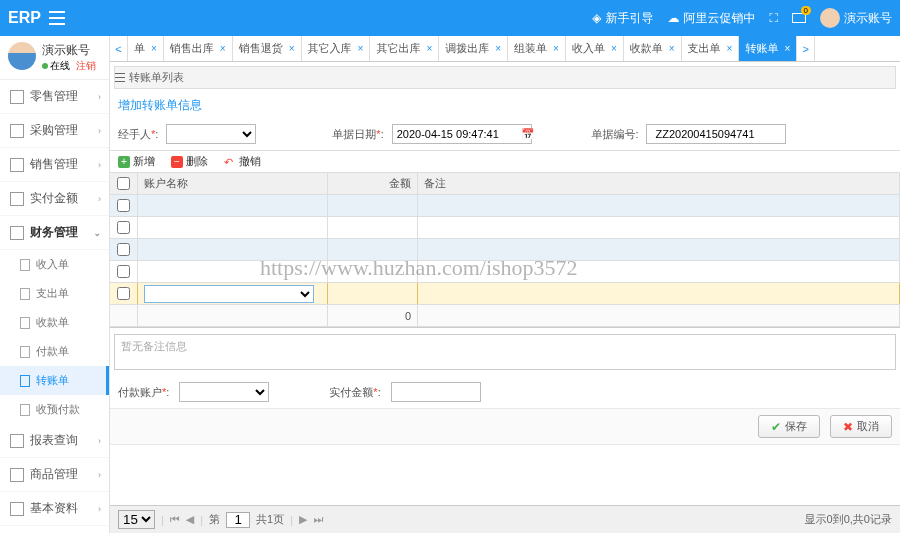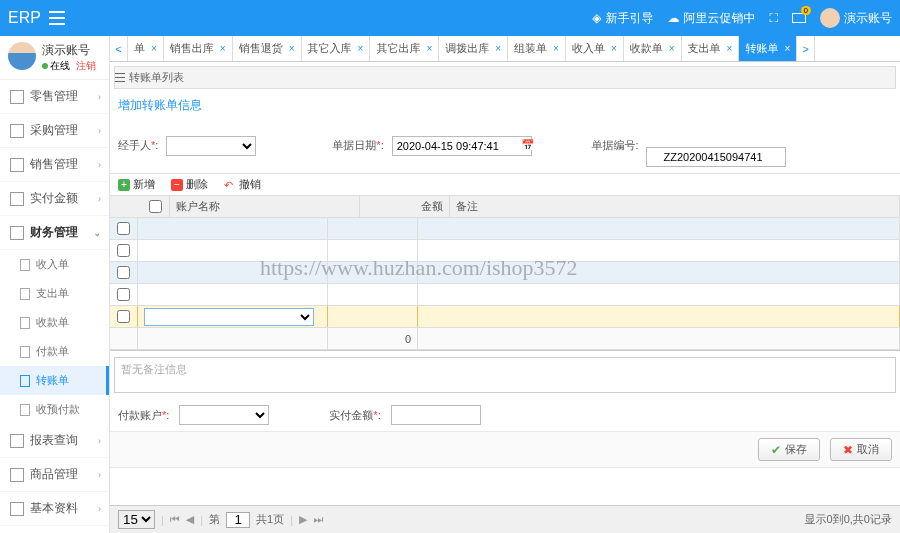--- a/index.html
+++ b/index.html
@@ -1,18 +1,18 @@
 <!DOCTYPE html>
 <html><head>
 <meta charset="utf-8">
 <style>
 * { box-sizing: border-box; margin: 0; padding: 0; font-family: "Microsoft YaHei", sans-serif; }
 html, body { width: 900px; height: 533px; overflow: hidden; background: #fff; }
 .header { height: 36px; background: #2196f3; display: flex; align-items: center; color: #fff; font-size: 12px; padding: 0 8px; }
-.logo { font-size: 16px; font-weight: normal; margin-right: 8px; }
+.logo { font-size: 16px; font-weight: bold; margin-right: 8px; }
 .hamburger { width: 16px; height: 14px; border-top: 2px solid #fff; border-bottom: 2px solid #fff; position: relative; margin-right: 16px; cursor: pointer; }
 .hamburger:before { content: ""; position: absolute; top: 4px; left: 0; right: 0; height: 2px; background: #fff; }
 .header-spacer { flex: 1; }
 .header-item { margin-left: 14px; display: flex; align-items: center; cursor: pointer; }
 .header-icon { margin-right: 4px; }
 .mail-icon { width: 14px; height: 10px; border: 1px solid #fff; position: relative; }
 .mail-badge { position: absolute; top: -8px; right: -6px; background: #ffc107; color: #000; font-size: 8px; border-radius: 6px; padding: 0 3px; }
 .avatar { width: 20px; height: 20px; border-radius: 50%; background: #f0d0b0; margin-right: 4px; }
 
 .main { display: flex; height: 497px; }
@@ -45,31 +45,31 @@
 .breadcrumb-bar { background: #f4f4f4; border: 1px solid #ddd; padding: 3px 0; margin: 4px; display: flex; align-items: center; font-size: 11px; color: #666; }
 .list-icon { display: inline-block; width: 10px; height: 9px; border-top: 1px solid #666; border-bottom: 1px solid #666; position: relative; margin-right: 4px; }
 .list-icon:before { content: ""; position: absolute; left: 0; right: 0; top: 3px; height: 1px; background: #666; }
 .section-title { padding: 4px 8px; color: #2196f3; font-size: 12px; }
 .form-row { padding: 6px 8px; display: flex; align-items: center; gap: 8px; }
 .form-label { color: #555; }
 .form-label .req { color: #f44336; }
 .sel, .inp { height: 20px; border: 1px solid #bbb; background: #fff; font-size: 11px; }
 .sel { width: 90px; }
 .date-inp { width: 140px; padding-left: 4px; }
-.bill-inp { width: 140px; padding-left: 16px; margin-top: 23px; }
+.bill-inp { width: 140px; padding-left: 8px; }
 
 .toolbar { padding: 3px 8px; border-top: 1px solid #ddd; border-bottom: 1px solid #ddd; display: flex; gap: 16px; align-items: center; }
 .tbtn { display: flex; align-items: center; gap: 3px; cursor: pointer; color: #333; }
 .ic-plus { width: 12px; height: 12px; background: #4caf50; color: #fff; display: flex; align-items: center; justify-content: center; font-size: 10px; border-radius: 2px; }
 .ic-minus { width: 12px; height: 12px; background: #f44336; color: #fff; display: flex; align-items: center; justify-content: center; font-size: 10px; border-radius: 2px; }
 .ic-undo { width: 12px; height: 12px; color: #f44336; font-size: 11px; }
 
 .grid { border-bottom: 1px solid #ccc; }
 .grow { display: flex; border-bottom: 1px solid #ddd; height: 22px; align-items: stretch; }
-.grow.head { background: #f0f0f0; font-weight: normal; padding-left: 32px; }
+.grow.head { background: #f0f0f0; font-weight: normal; }
 .grow.sum { background: #fafafa; }
 .gcell { border-right: 1px solid #ddd; padding: 2px 6px; display: flex; align-items: center; }
 .c-chk { width: 28px; justify-content: center; }
 .c-name { width: 190px; }
 .c-amt { width: 90px; justify-content: flex-end; }
 .c-note { flex: 1; }
 .grow.alt { background: #e8f0f8; }
 .grow.edit { background: #fff6d8; }
 .edit-sel { width: 170px; height: 18px; border: 1px solid #7cb5e8; background: #fff; }
 .grow.edit .gcell { border-right: 1px solid #e0c060; }

